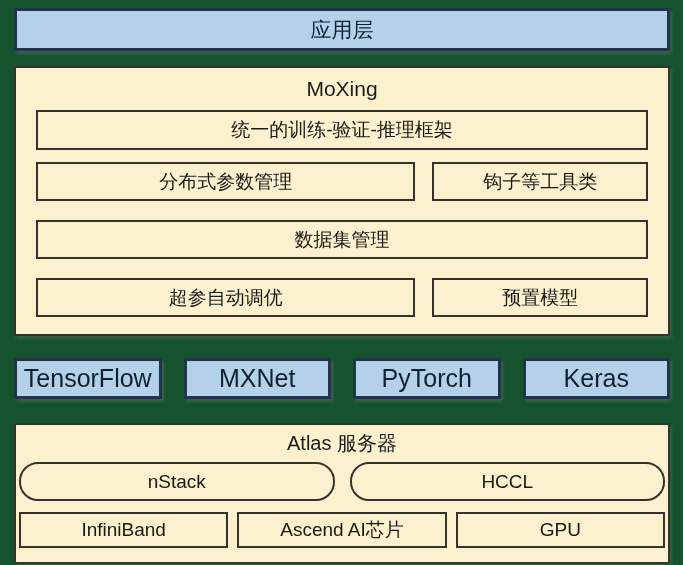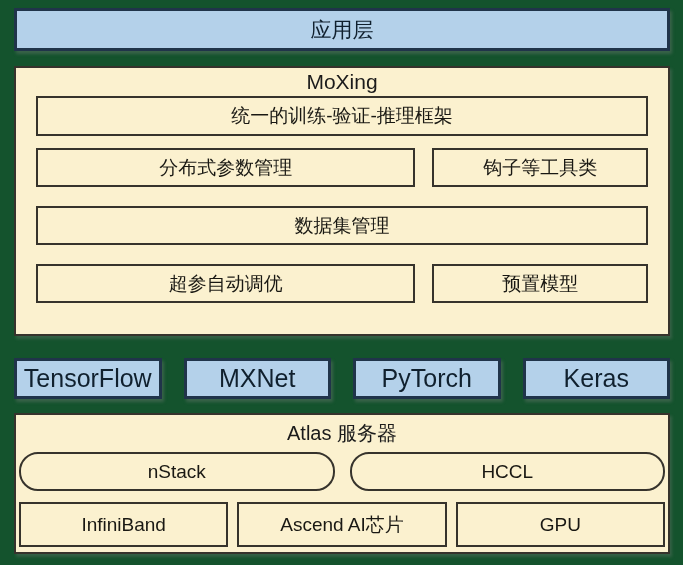--- a/index.html
+++ b/index.html
@@ -44,21 +44,21 @@
     background: #fbf1cf;
     border: 2px solid #36332c;
     color: #191813;
   }
 
   .app-bar {
     height: 43px;
     font-size: 21px;
   }
   .panel-title {
-    height: 28px;
+    height: 42px;
     display: flex;
     align-items: center;
     justify-content: center;
     font-size: 21px;
   }
   .moxing {
     margin-top: 15px;
     height: 270px;
     padding: 0 20px;
   }
@@ -81,37 +81,37 @@
   .fw-row {
     margin-top: 22px;
     display: flex;
     gap: 22px;
     height: 41px;
     font-size: 25px;
   }
   .fw-row .box { flex: 1; }
 
   .atlas {
-    margin-top: 14px;
+    margin-top: 24px;
     height: 141px;
     padding: 0 3px;
   }
   .atlas-title { height: 37px; font-size: 20px; }
   .atlas-row1 {
     display: flex;
     gap: 15px;
     height: 39px;
     margin-bottom: 11px;
     font-size: 19px;
   }
   .atlas-row1 .box { flex: 1; border-radius: 19px; }
   .atlas-row2 {
     display: flex;
     gap: 9px;
-    height: 45px;
+    height: 36px;
     font-size: 19px;
   }
   .atlas-row2 .box { flex: 1; }
 </style>
 </head>
 <body>
 
 <div class="canvas">
 
   <div class="box blue app-bar">

